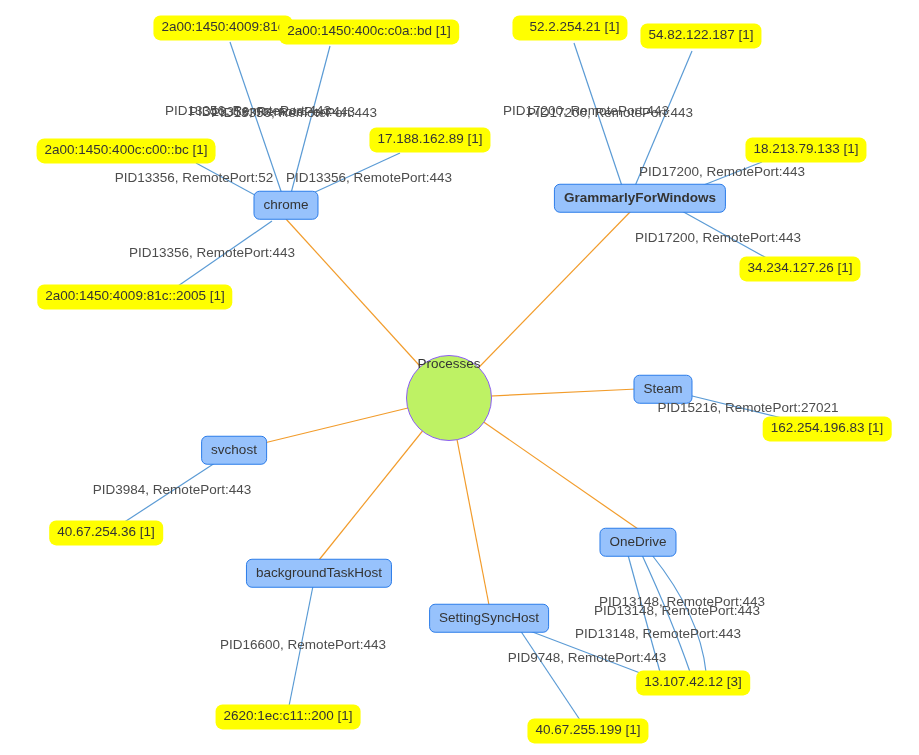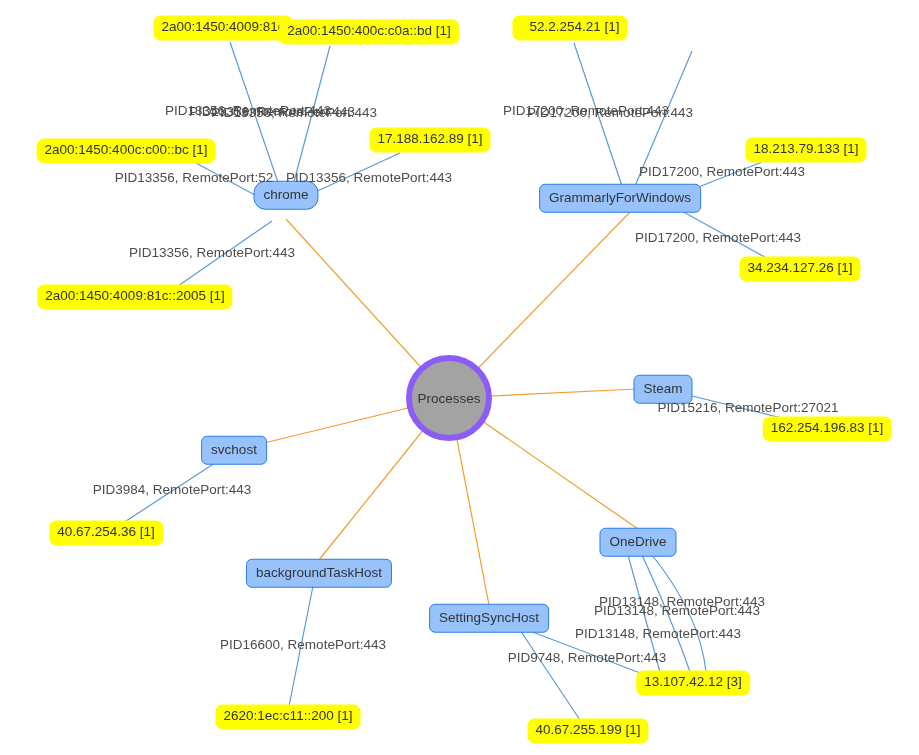--- a/index.html
+++ b/index.html
@@ -37,29 +37,29 @@
     background: #97c2fc;
     border: 1px solid #2b7ce9;
     border-radius: 6px;
     color: #343434;
     font-size: 13.5px;
     line-height: 1;
     padding: 6px 9px 7px 9px;
     text-align: center;
   }
   .node.hub {
-    background: #a3a3a3;
-    border: 6px solid #8b5cf6;
+    background: #bef264;
+    border: 1px solid #8b5cf6;
     border-radius: 50%;
     color: #343434;
     font-size: 13.5px;
     width: 86px;
     height: 86px;
     display: flex;
-    align-items: center;
+    align-items: flex-start;
     justify-content: center;
     text-align: center;
   }
 
   
   .ip-node {
     position: absolute;
     transform: translate(-50%, -50%);
     background: #ffff00;
     border-radius: 7px;
@@ -124,40 +124,41 @@
       <line x1="520" y1="630" x2="580" y2="720"></line>
 
       <line x1="522" y1="628" x2="648" y2="676"></line>
     </g>
   </svg>
 
   <div class="node hub" style="left:449px; top:398px;">
     <span>Processes</span>
   </div>
 
-  <div class="node process" style="left:286px; top:195px;border-radius:12px;">chrome</div>
-
-  <div class="node process" style="left:620px; top:198px;">GrammarlyForWindows</div>
+  <div class="node process" style="left:286px; top:205px;">chrome</div>
+
+  <div class="node process" style="left:640px; top:198px;font-weight:bold;">GrammarlyForWindows</div>
 
   <div class="node process" style="left:663px; top:389px;">Steam</div>
 
   <div class="node process" style="left:234px; top:450px;">svchost</div>
 
   <div class="node process" style="left:319px; top:573px;">backgroundTaskHost</div>
 
   <div class="node process" style="left:489px; top:618px;">SettingSyncHost</div>
 
   <div class="node process" style="left:638px; top:542px;">OneDrive</div>
 
   <div class="ip-node" style="left:223px; top:28px; z-index:3;">2a00:1450:4009:81c</div>
 
   <div class="ip-node" style="left:369px; top:32px; z-index:4;">2a00:1450:400c:c0a::bd [1]</div>
 
   <div class="ip-node" style="left:570px; top:28px;padding-left:17px;">52.2.254.21 [1]</div>
 
+  <div class="ip-node" style="left:701px; top:36px;">54.82.122.187 [1]</div>
 
   <div class="ip-node" style="left:126px; top:151px;border-radius:8px;">2a00:1450:400c:c00::bc [1]</div>
 
   <div class="ip-node" style="left:430px; top:140px;">17.188.162.89 [1]</div>
 
   <div class="ip-node" style="left:806px; top:150px;">18.213.79.133 [1]</div>
 
   <div class="ip-node" style="left:800px; top:269px;">34.234.127.26 [1]</div>
 
   <div class="ip-node" style="left:135px; top:297px;">2a00:1450:4009:81c::2005 [1]</div>

